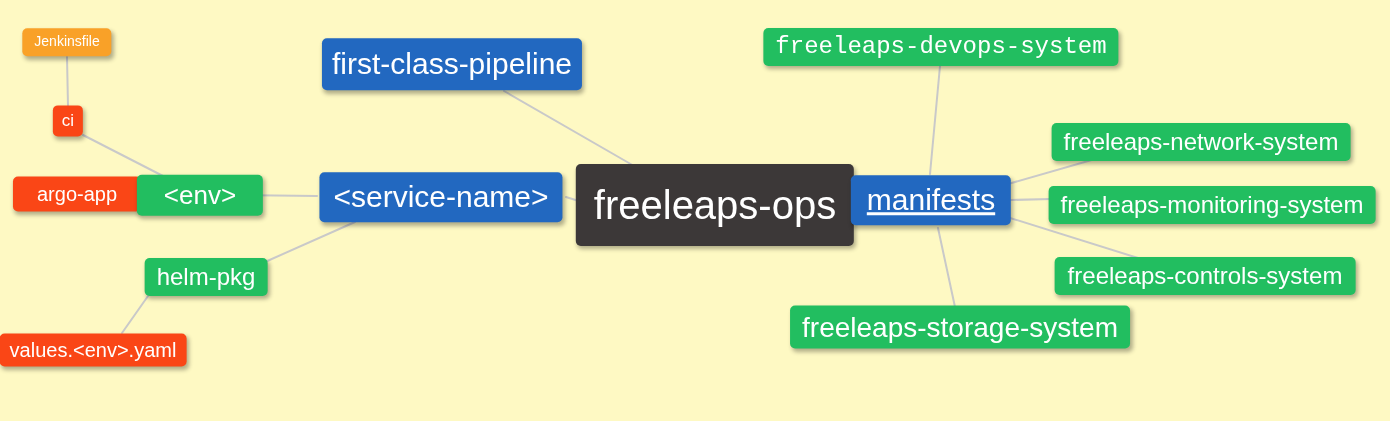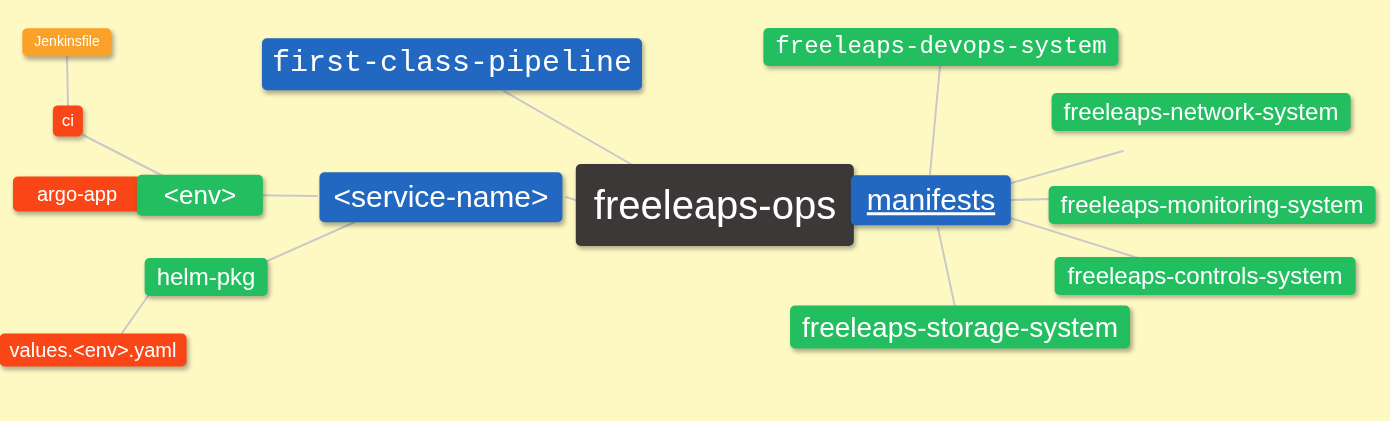--- a/index.html
+++ b/index.html
@@ -56,23 +56,23 @@
       <line x1="1007" y1="217" x2="1138" y2="258" stroke="#c9c9c9" stroke-width="2" stroke-linecap="round"></line>
       <line x1="938" y1="228" x2="955" y2="307" stroke="#c9c9c9" stroke-width="2" stroke-linecap="round"></line>
     </svg>
   <div id="nodes">
       <div class="node" style="left: 67px; top: 42px; font-size: 14px; padding: 5px 12px; background: rgb(249, 161, 40); color: rgb(255, 255, 255);">Jenkinsfile</div>
       <div class="node" style="left: 68px; top: 121px; font-size: 17px; padding: 5px 9px; background: rgb(250, 70, 22); color: rgb(255, 255, 255);">ci</div>
       <div class="node" style="left: 77px; top: 194px; font-size: 20px; padding: 5px 24px; background: rgb(250, 70, 22); color: rgb(255, 255, 255);">argo-app</div>
       <div class="node" style="left: 200px; top: 195px; font-size: 26px; padding: 4px 27px; background: rgb(34, 190, 96); color: rgb(255, 255, 255);">&lt;env&gt;</div>
       <div class="node" style="left: 206px; top: 277px; font-size: 24px; padding: 4px 12px; background: rgb(34, 190, 96); color: rgb(255, 255, 255);">helm-pkg</div>
       <div class="node" style="left: 93px; top: 350px; font-size: 20px; padding: 4px 10px; background: rgb(250, 70, 22); color: rgb(255, 255, 255);">values.&lt;env&gt;.yaml</div>
-      <div class="node" style="left: 452px; top: 64px; font-size: 30px; padding: 7px 10px; background: rgb(34, 104, 192); color: rgb(255, 255, 255); font-family: Liberation Mono, monospace;">first-class-pipeline</div>
+      <div class="node" style="left: 452px; top: 64px; font-size: 30px; padding: 7px 10px; background: rgb(34, 104, 192); color: rgb(255, 255, 255);">first-class-pipeline</div>
       <div class="node" style="left: 441px; top: 197px; font-size: 30px; padding: 6px 14px; background: rgb(34, 104, 192); color: rgb(255, 255, 255);">&lt;service-name&gt;</div>
       <div class="node" style="left: 715px; top: 205px; font-size: 40px; padding: 16px 18px; background: rgb(60, 56, 56); color: rgb(255, 255, 255);">freeleaps-ops</div>
       <div class="node" style="left: 931px; top: 200px; font-size: 30px; padding: 6px 16px; background: rgb(34, 104, 192); color: rgb(255, 255, 255); text-decoration: underline;">manifests</div>
       <div class="node" style="left: 941px; top: 47px; font-size: 24px; padding: 4px 12px; background: rgb(34, 190, 96); color: rgb(255, 255, 255); font-family: Liberation Mono, monospace;">freeleaps-devops-system</div>
-      <div class="node" style="left: 1201px; top: 112px; font-size: 24px; padding: 4px 12px; background: rgb(34, 190, 96); color: rgb(255, 255, 255);">freeleaps-network-system</div>
+      <div class="node" style="left: 1201px; top: 142px; font-size: 24px; padding: 4px 12px; background: rgb(34, 190, 96); color: rgb(255, 255, 255);">freeleaps-network-system</div>
       <div class="node" style="left: 1212px; top: 205px; font-size: 24px; padding: 4px 12px; background: rgb(34, 190, 96); color: rgb(255, 255, 255);">freeleaps-monitoring-system</div>
       <div class="node" style="left: 1205px; top: 276px; font-size: 24px; padding: 4px 13px; background: rgb(34, 190, 96); color: rgb(255, 255, 255);">freeleaps-controls-system</div>
       <div class="node" style="left: 960px; top: 327px; font-size: 28px; padding: 4px 12px; background: rgb(34, 190, 96); color: rgb(255, 255, 255);">freeleaps-storage-system</div>
     </div>
 </div>
 
 </body></html>

